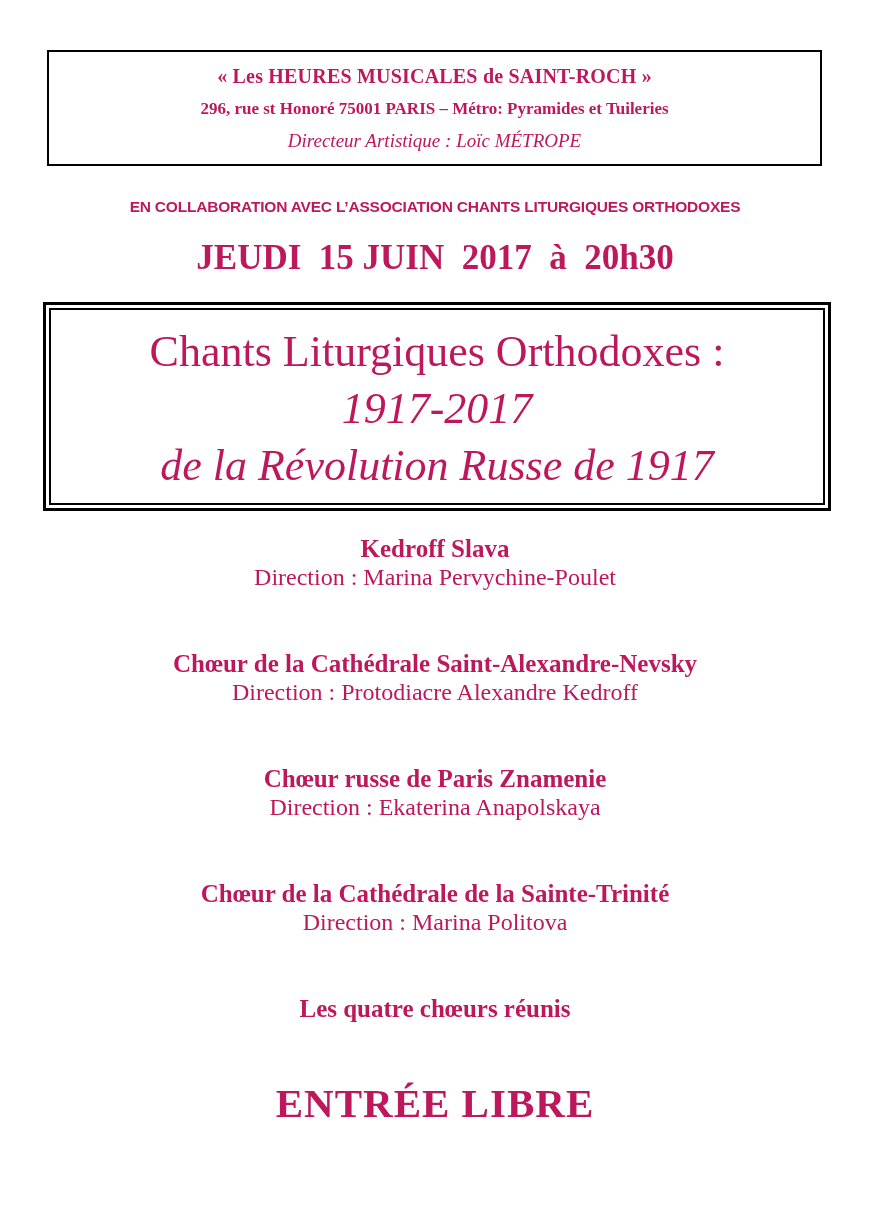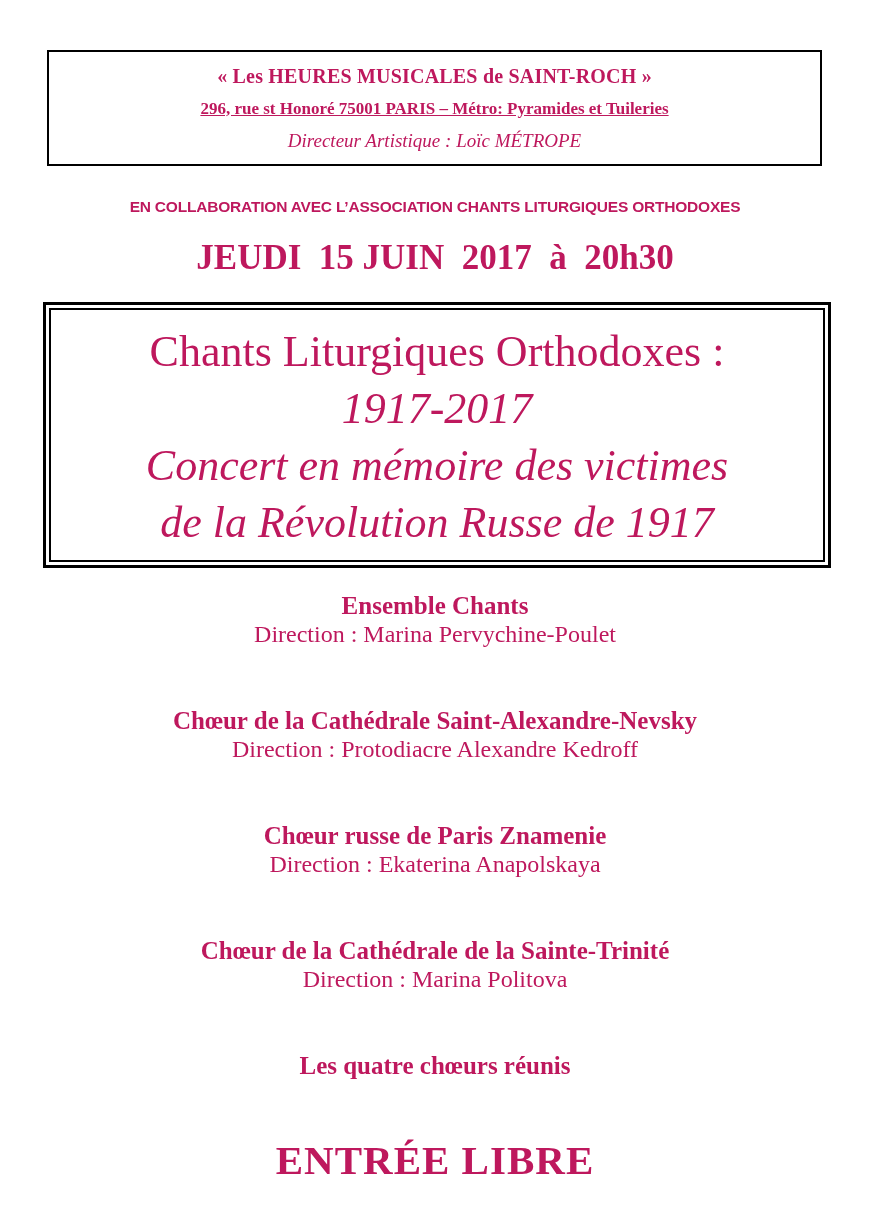--- a/index.html
+++ b/index.html
@@ -32,21 +32,20 @@
     text-align: center;
   }
   .venue-title {
     font-size: 20px;
     font-weight: bold;
     letter-spacing: 0.2px;
   }
   .venue-address {
     font-size: 17px;
     font-weight: bold;
-    text-decoration: underline;
   }
   .venue-director {
     font-size: 19px;
     font-style: italic;
   }
 
   
   .collab {
     margin-top: 33px;
     text-align: center;
@@ -131,27 +130,26 @@
   </div>
 
   <div class="collab">EN COLLABORATION AVEC L’ASSOCIATION CHANTS LITURGIQUES ORTHODOXES</div>
 
   <div class="date-line">JEUDI  15 JUIN  2017  à  20h30</div>
 
   <div class="title-box-outer">
     <div class="title-box-inner">
       <div class="t-line">Chants Liturgiques Orthodoxes :</div>
       <div class="t-line t-italic">1917-2017</div>
-      <div class="t-line t-italic">Concert en mémoire des victimes</div>
       <div class="t-line t-italic">de la Révolution Russe de 1917</div>
     </div>
   </div>
 
   <div class="ensemble first">
-    <div class="ens-name">Ensemble Chants</div>
+    <div class="ens-name">Kedroff Slava</div>
     <div class="ens-dir">Direction : Marina Pervychine-Poulet</div>
   </div>
 
   <div class="ensemble">
     <div class="ens-name">Chœur de la Cathédrale Saint-Alexandre-Nevsky</div>
     <div class="ens-dir">Direction : Protodiacre Alexandre Kedroff</div>
   </div>
 
   <div class="ensemble">
     <div class="ens-name">Chœur russe de Paris Znamenie</div>

